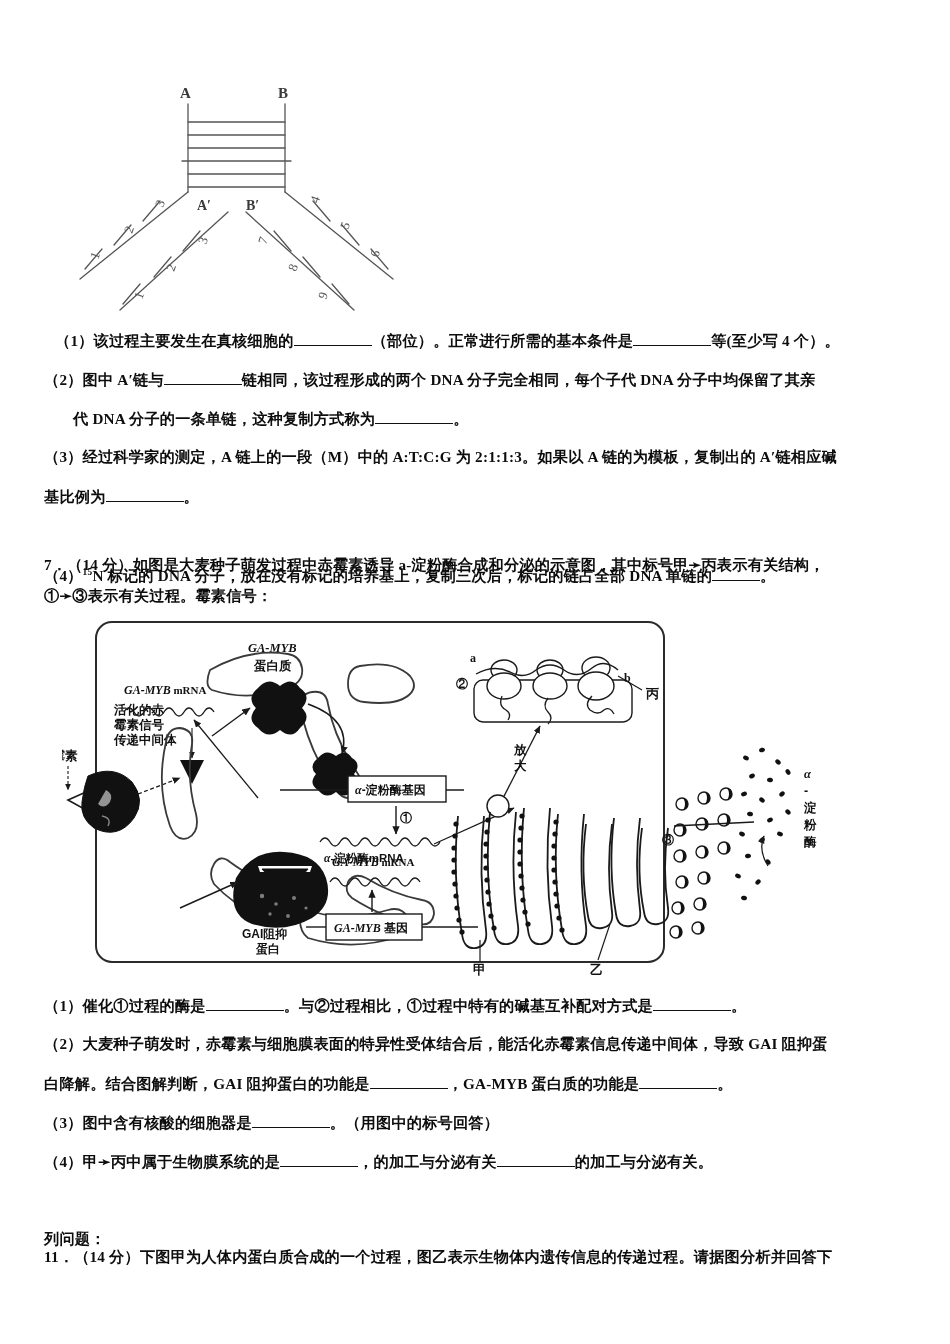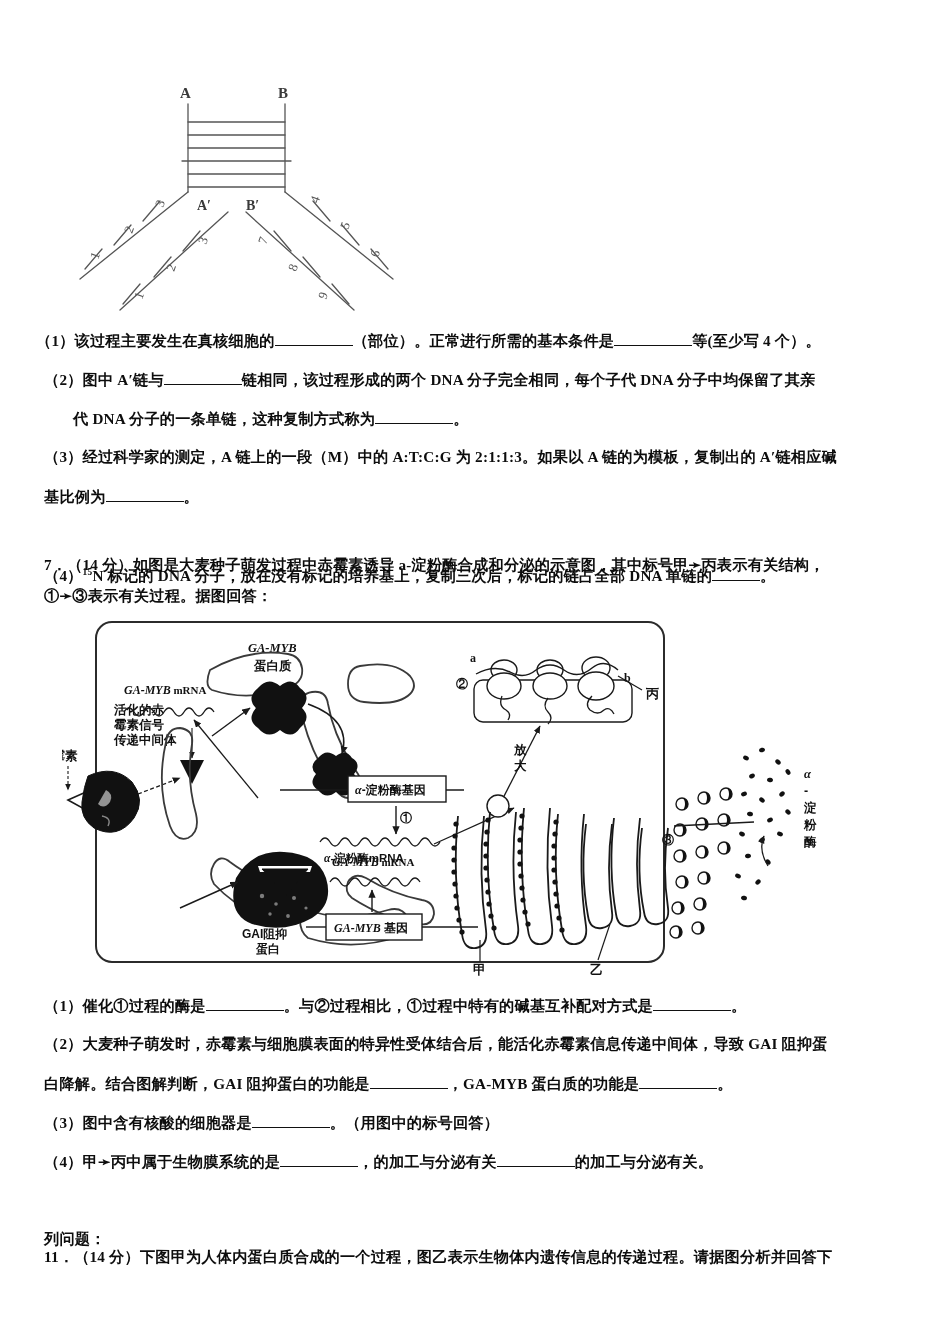--- a/index.html
+++ b/index.html
@@ -131,21 +131,21 @@
         <text x="236" y="190" transform="rotate(-70 236 190)">8</text>
         <text x="266" y="218" transform="rotate(-70 266 218)">9</text>
 
         <text x="258" y="122" transform="rotate(-70 258 122)">4</text>
         <text x="288" y="148" transform="rotate(-70 288 148)">5</text>
         <text x="318" y="176" transform="rotate(-70 318 176)">6</text>
       </g>
     </svg>
   </div>
 
-  <div class="qline" style="left:36px; top:330px;">
+  <div class="qline" style="left:55px; top:330px;">
     <span>（1）</span><span>该过程主要发生在真核细胞的</span><span class="blank b-lg"></span><span>（部位）。正常进行所需的基本条件是</span><span class="blank b-lg"></span><span>等(至少写 4 个）。</span>
   </div>
 
   <div class="qline" style="left:44px; top:369px;">
     <span>（2）</span><span>图中 A′链与</span><span class="blank b-lg"></span><span>链相同，该过程形成的两个 DNA 分子完全相同，每个子代 DNA 分子中均保留了其亲</span>
   </div>
 
   <div class="qline" style="left:44px; top:408px;margin-left:29px;">
     <span>代 DNA 分子的一条单链，这种复制方式称为</span><span class="blank b-lg"></span><span>。</span>
   </div>
@@ -159,21 +159,21 @@
   </div>
 
   <div class="qline" style="left:44px; top:525px;margin-top:40px;">
     <span>（4）</span><sup class="iso">15</sup><span>N 标记的 DNA 分子，放在没有标记的培养基上，复制三次后，标记的链占全部 DNA 单链的</span><span class="blank b-sm"></span><span>。</span>
   </div>
 
   <div class="qline" style="left:44px; top:555px;">
     <span>7．</span><span>（14 分）</span><span>如图是大麦种子萌发过程中赤霉素诱导 a-淀粉酶合成和分泌的示意图，其中标号甲➛丙表示有关结构，</span>
   </div>
   <div class="qline" style="left:44px; top:586px;">
-    <span>①➛③表示有关过程。据图回答：</span>
+    <span>①➛③表示有关过程。霉素信号：</span>
   </div>
 
   <div id="cell-figure">
     <svg width="830" height="368" viewBox="0 0 830 368" xmlns="http://www.w3.org/2000/svg">
       <defs>
         <marker id="ah" markerWidth="7" markerHeight="7" refX="5.6" refY="2.6" orient="auto" markerUnits="strokeWidth">
           <path d="M0,0 L6,2.6 L0,5.2 z" fill="#1a1a1a"></path>
         </marker>
         <marker id="ah2" markerWidth="8" markerHeight="8" refX="6" refY="3" orient="auto" markerUnits="strokeWidth">
           <path d="M0,0 L7,3 L0,6 z" fill="#1a1a1a"></path>

